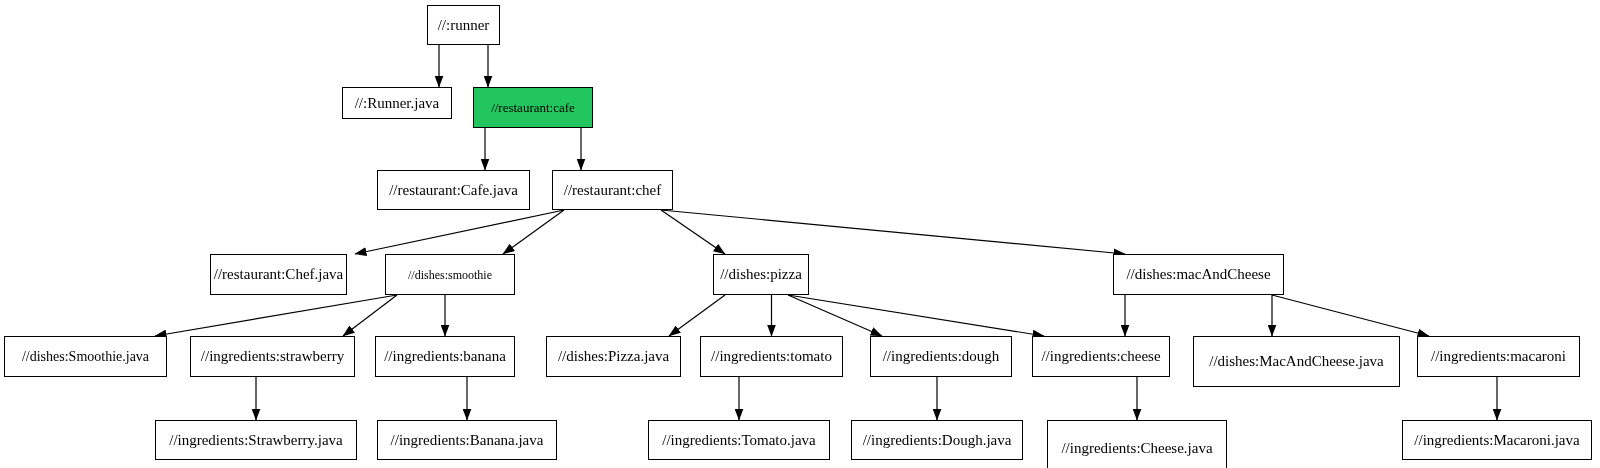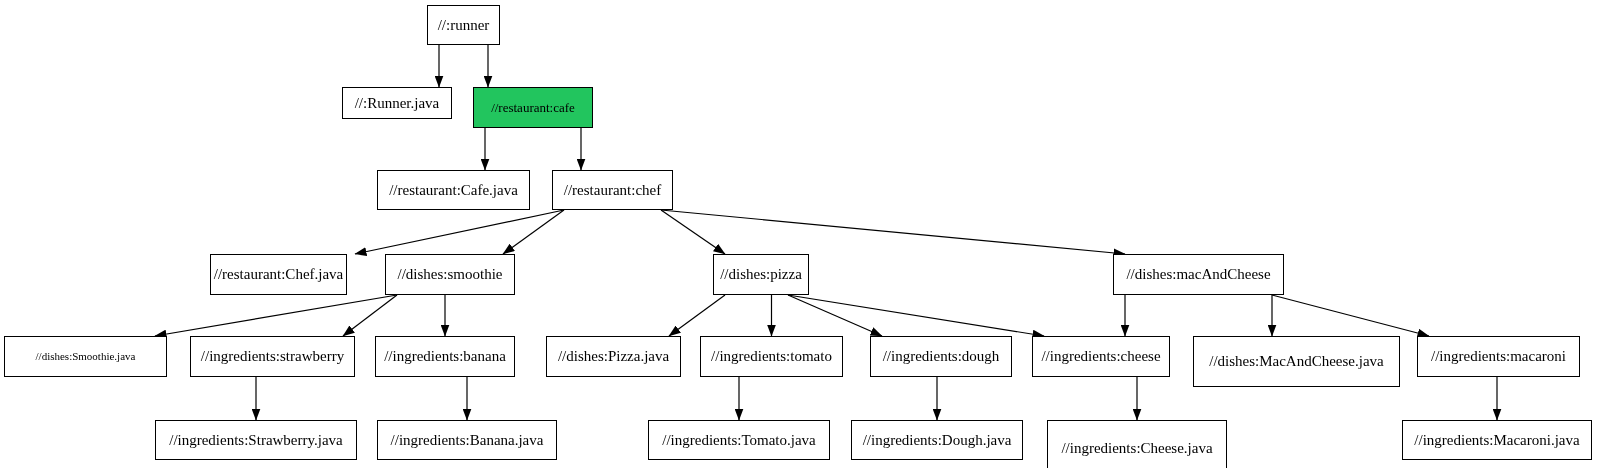--- a/index.html
+++ b/index.html
@@ -73,24 +73,24 @@
         <line x1="1497" y1="377" x2="1497" y2="420" stroke="#000000" stroke-width="1.2" marker-end="url(#arrowhead)"></line>
       </g>
   </svg>
   <div id="nodes">
       <div class="node" style="left: 427px; top: 5px; width: 73px; height: 40px; border-color: rgb(0, 0, 0); background: rgb(255, 255, 255); color: rgb(0, 0, 0); font-size: 15px;">//:runner</div>
       <div class="node" style="left: 342px; top: 87px; width: 110px; height: 32px; border-color: rgb(0, 0, 0); background: rgb(255, 255, 255); color: #000000; font-size: 15px;">//:Runner.java</div>
       <div class="node" style="left: 473px; top: 87px; width: 120px; height: 41px; border-color: rgb(0, 0, 0); background: #22c55e; color: rgb(0, 0, 0); font-size: 13px; text-align: right;">//restaurant:cafe</div>
       <div class="node" style="left: 377px; top: 170px; width: 153px; height: 40px; border-color: rgb(0, 0, 0); background: rgb(255, 255, 255); color: rgb(0, 0, 0); font-size: 15px;">//restaurant:Cafe.java</div>
       <div class="node" style="left: 552px; top: 170px; width: 121px; height: 40px; border-color: rgb(0, 0, 0); background: rgb(255, 255, 255); color: rgb(0, 0, 0); font-size: 15px;">//restaurant:chef</div>
       <div class="node" style="left: 210px; top: 254px; width: 137px; height: 41px; border-color: rgb(0, 0, 0); background: rgb(255, 255, 255); color: rgb(0, 0, 0); font-size: 15px;">//restaurant:Chef.java</div>
-      <div class="node" style="left: 385px; top: 254px; width: 130px; height: 41px; border-color: rgb(0, 0, 0); background: rgb(255, 255, 255); color: rgb(0, 0, 0); font-size: 15px;">//dishes:smoothie</div>
+      <div class="node" style="left: 385px; top: 254px; width: 130px; height: 41px; border-color: rgb(0, 0, 0); background: rgb(255, 255, 255); color: rgb(0, 0, 0); font-size: 12px;">//dishes:smoothie</div>
       <div class="node" style="left: 713px; top: 254px; width: 96px; height: 41px; border-color: rgb(0, 0, 0); background: rgb(255, 255, 255); color: rgb(0, 0, 0); font-size: 15px;">//dishes:pizza</div>
       <div class="node" style="left: 1113px; top: 254px; width: 171px; height: 41px; border-color: rgb(0, 0, 0); background: rgb(255, 255, 255); color: rgb(0, 0, 0); font-size: 15px;">//dishes:macAndCheese</div>
-      <div class="node" style="left: 4px; top: 336px; width: 163px; height: 41px; border-color: rgb(0, 0, 0); background: rgb(255, 255, 255); color: rgb(0, 0, 0); font-size: 11px;">//dishes:Smoothie.java</div>
+      <div class="node" style="left: 4px; top: 336px; width: 163px; height: 41px; border-color: rgb(0, 0, 0); background: rgb(255, 255, 255); color: rgb(0, 0, 0); font-size: 14px;">//dishes:Smoothie.java</div>
       <div class="node" style="left: 190px; top: 336px; width: 165px; height: 41px; border-color: rgb(0, 0, 0); background: rgb(255, 255, 255); color: rgb(0, 0, 0); font-size: 15px;">//ingredients:strawberry</div>
       <div class="node" style="left: 375px; top: 336px; width: 140px; height: 41px; border-color: rgb(0, 0, 0); background: rgb(255, 255, 255); color: rgb(0, 0, 0); font-size: 15px;">//ingredients:banana</div>
       <div class="node" style="left: 546px; top: 336px; width: 135px; height: 41px; border-color: rgb(0, 0, 0); background: rgb(255, 255, 255); color: rgb(0, 0, 0); font-size: 15px;">//dishes:Pizza.java</div>
       <div class="node" style="left: 700px; top: 336px; width: 143px; height: 41px; border-color: rgb(0, 0, 0); background: rgb(255, 255, 255); color: rgb(0, 0, 0); font-size: 15px;">//ingredients:tomato</div>
       <div class="node" style="left: 870px; top: 336px; width: 142px; height: 41px; border-color: rgb(0, 0, 0); background: rgb(255, 255, 255); color: rgb(0, 0, 0); font-size: 15px;">//ingredients:dough</div>
       <div class="node" style="left: 1032px; top: 336px; width: 138px; height: 41px; border-color: rgb(0, 0, 0); background: rgb(255, 255, 255); color: rgb(0, 0, 0); font-size: 15px;">//ingredients:cheese</div>
       <div class="node" style="left: 1193px; top: 336px; width: 207px; height: 51px; border-color: rgb(0, 0, 0); background: rgb(255, 255, 255); color: rgb(0, 0, 0); font-size: 15px;">//dishes:MacAndCheese.java</div>
       <div class="node" style="left: 1417px; top: 336px; width: 163px; height: 41px; border-color: rgb(0, 0, 0); background: rgb(255, 255, 255); color: rgb(0, 0, 0); font-size: 15px;">//ingredients:macaroni</div>
       <div class="node" style="left: 155px; top: 420px; width: 202px; height: 40px; border-color: rgb(0, 0, 0); background: rgb(255, 255, 255); color: rgb(0, 0, 0); font-size: 15px;">//ingredients:Strawberry.java</div>
       <div class="node" style="left: 377px; top: 420px; width: 180px; height: 40px; border-color: rgb(0, 0, 0); background: rgb(255, 255, 255); color: rgb(0, 0, 0); font-size: 15px;">//ingredients:Banana.java</div>

